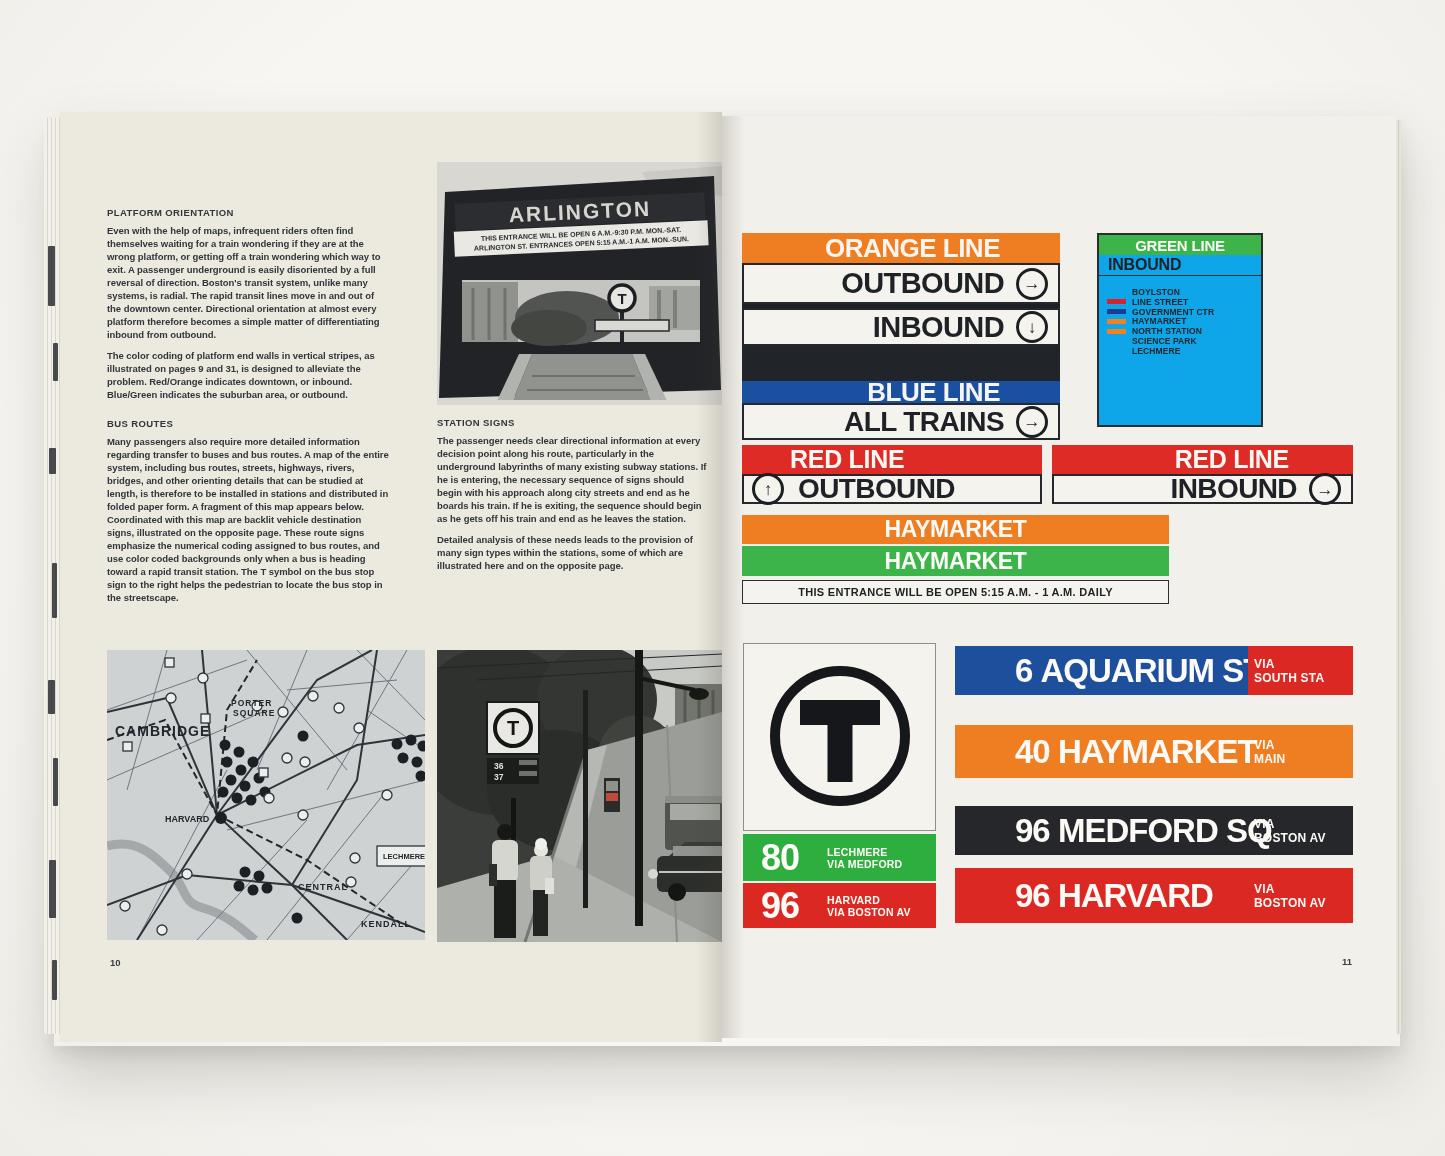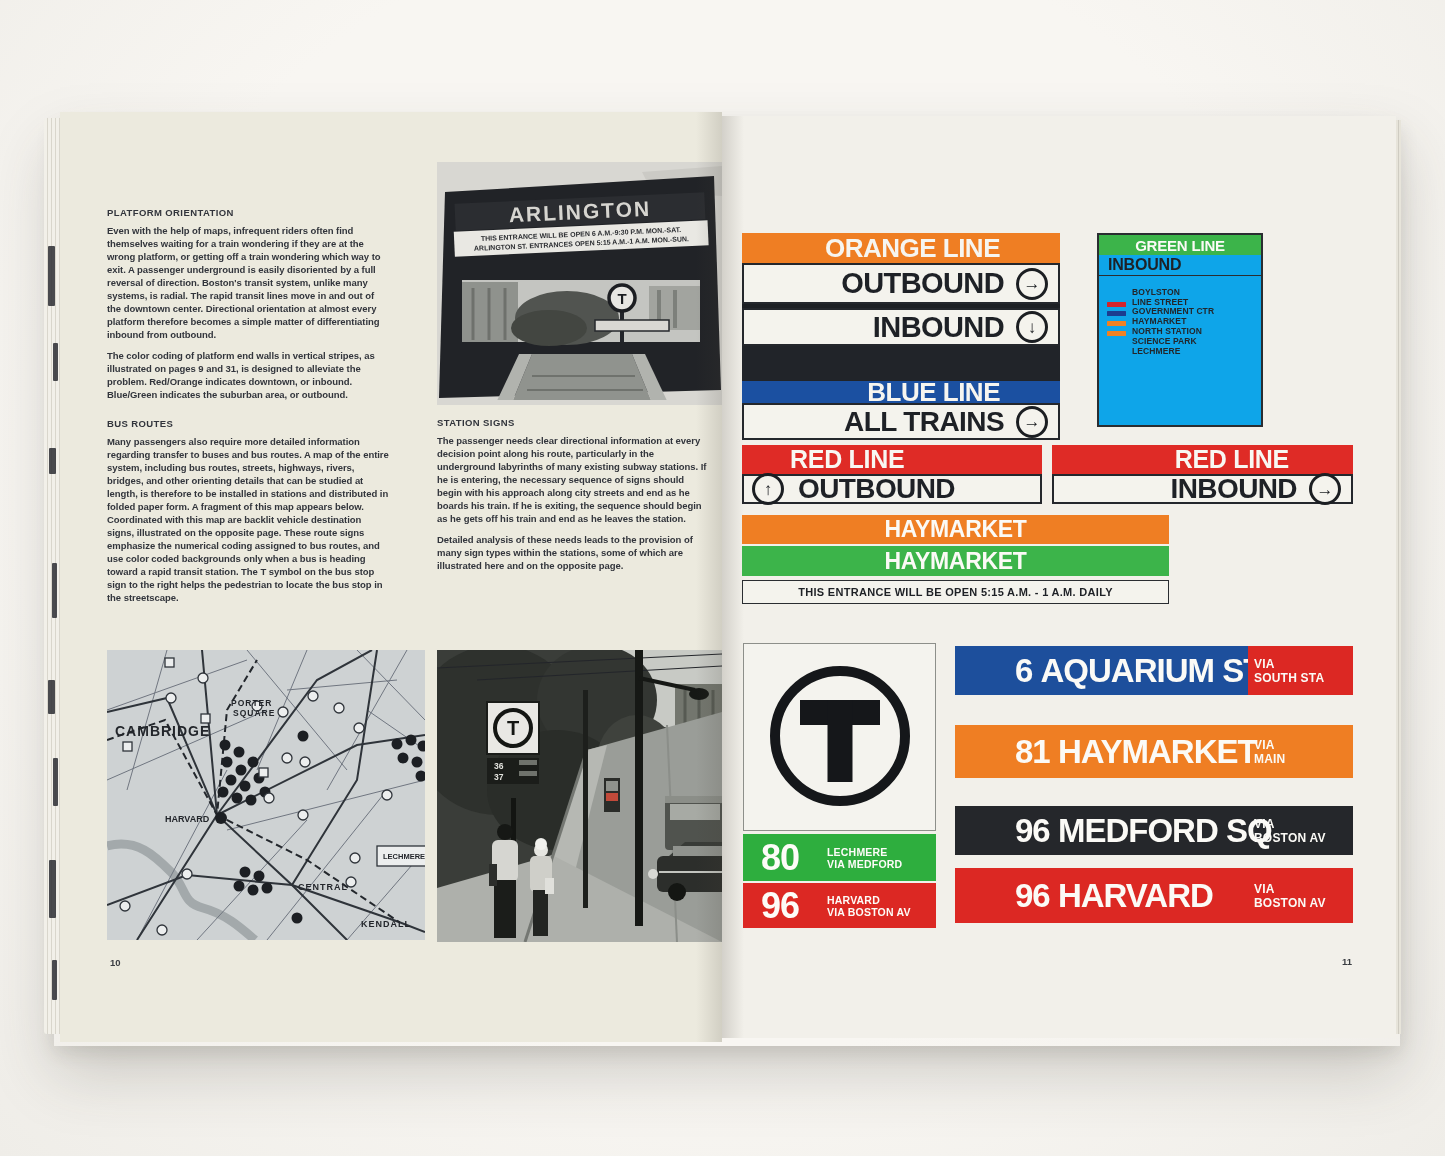--- a/index.html
+++ b/index.html
@@ -69,21 +69,21 @@
   .ob-all .big{font-size:28px;}
 
   
   .green-panel{position:absolute;left:375px;top:117px;width:166px;height:194px;
     background:#0ea5e9;border:2px solid #2a2d31;box-sizing:border-box;}
   .gp-head{height:20px;background:#3cb44a;display:flex;align-items:center;justify-content:center;
     font-weight:700;font-size:15px;color:#fbfaf6;letter-spacing:-.2px;}
   .gp-dir{height:20px;border-bottom:1.5px solid #2a2d31;display:flex;align-items:center;
     padding-left:9px;font-weight:700;font-size:16px;color:#1e2126;letter-spacing:-.2px;}
   .gp-list{padding:11px 0 0 0;}
-  .gl-row{display:flex;align-items:flex-end;height:9.8px;}
+  .gl-row{display:flex;align-items:center;height:9.8px;}
   .gl-swatch{flex:0 0 auto;width:19px;height:5px;margin-left:8px;border-radius:.5px;}
   .gl-swatch.none{background:transparent;}
   .gl-swatch.red{background:#d5242b;}
   .gl-swatch.blue{background:#1c3d8f;}
   .gl-swatch.orange{background:#f08223;}
   .gl-name{margin-left:6px;font-size:8.5px;font-weight:700;color:#23262b;letter-spacing:.1px;}
   .gl-name.bolder{font-weight:900;}
 
   
   .red-sign{position:absolute;height:59px;box-sizing:border-box;}
@@ -466,21 +466,21 @@
           <span>6</span>&nbsp;<span>AQUARIUM STA</span>
         </div>
         <div class="dest-via">
           <div>VIA</div>
           <div>SOUTH STA</div>
         </div>
       </div>
 
       <div class="dest orange" style="top:609px;height:53px;">
         <div class="dest-main">
-          <span>81</span>&nbsp;<span>HAYMARKET</span>
+          <span>40</span>&nbsp;<span>HAYMARKET</span>
         </div>
         <div class="dest-via">
           <div>VIA</div>
           <div>MAIN</div>
         </div>
       </div>
 
       <div class="dest black" style="top:690px;height:49px;">
         <div class="dest-main">
           <span>96</span>&nbsp;<span>MEDFORD SQ</span>

